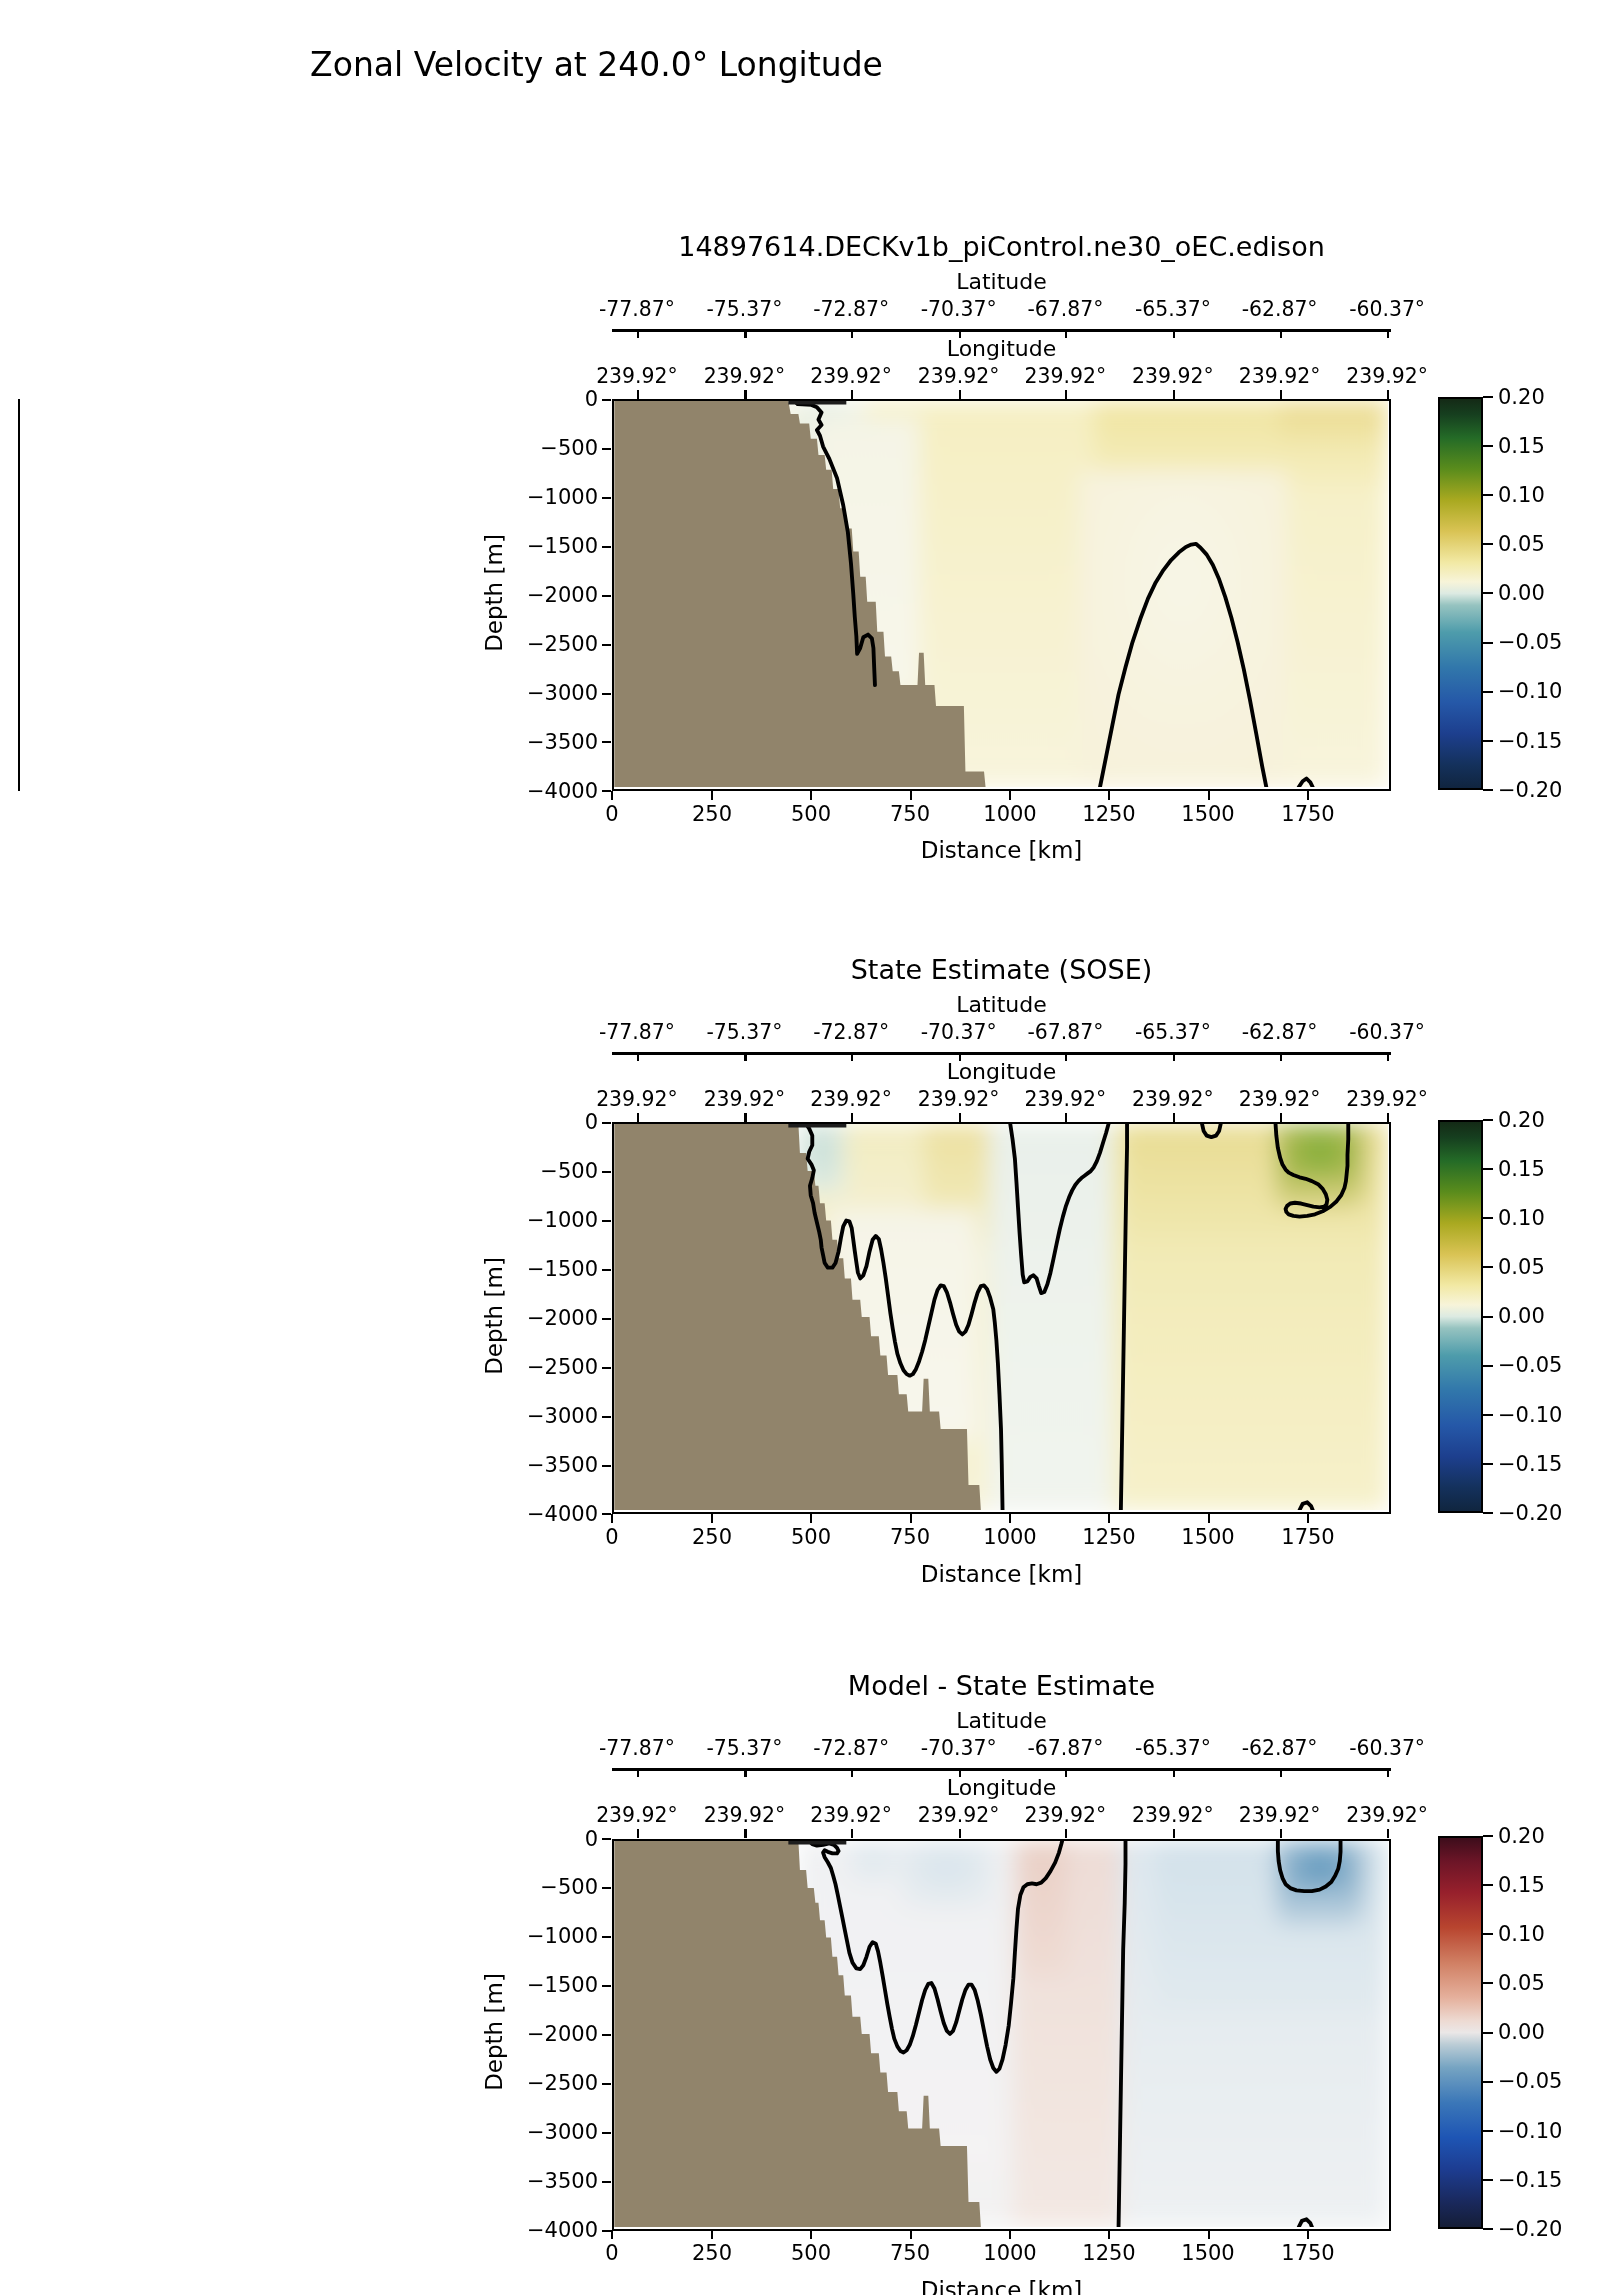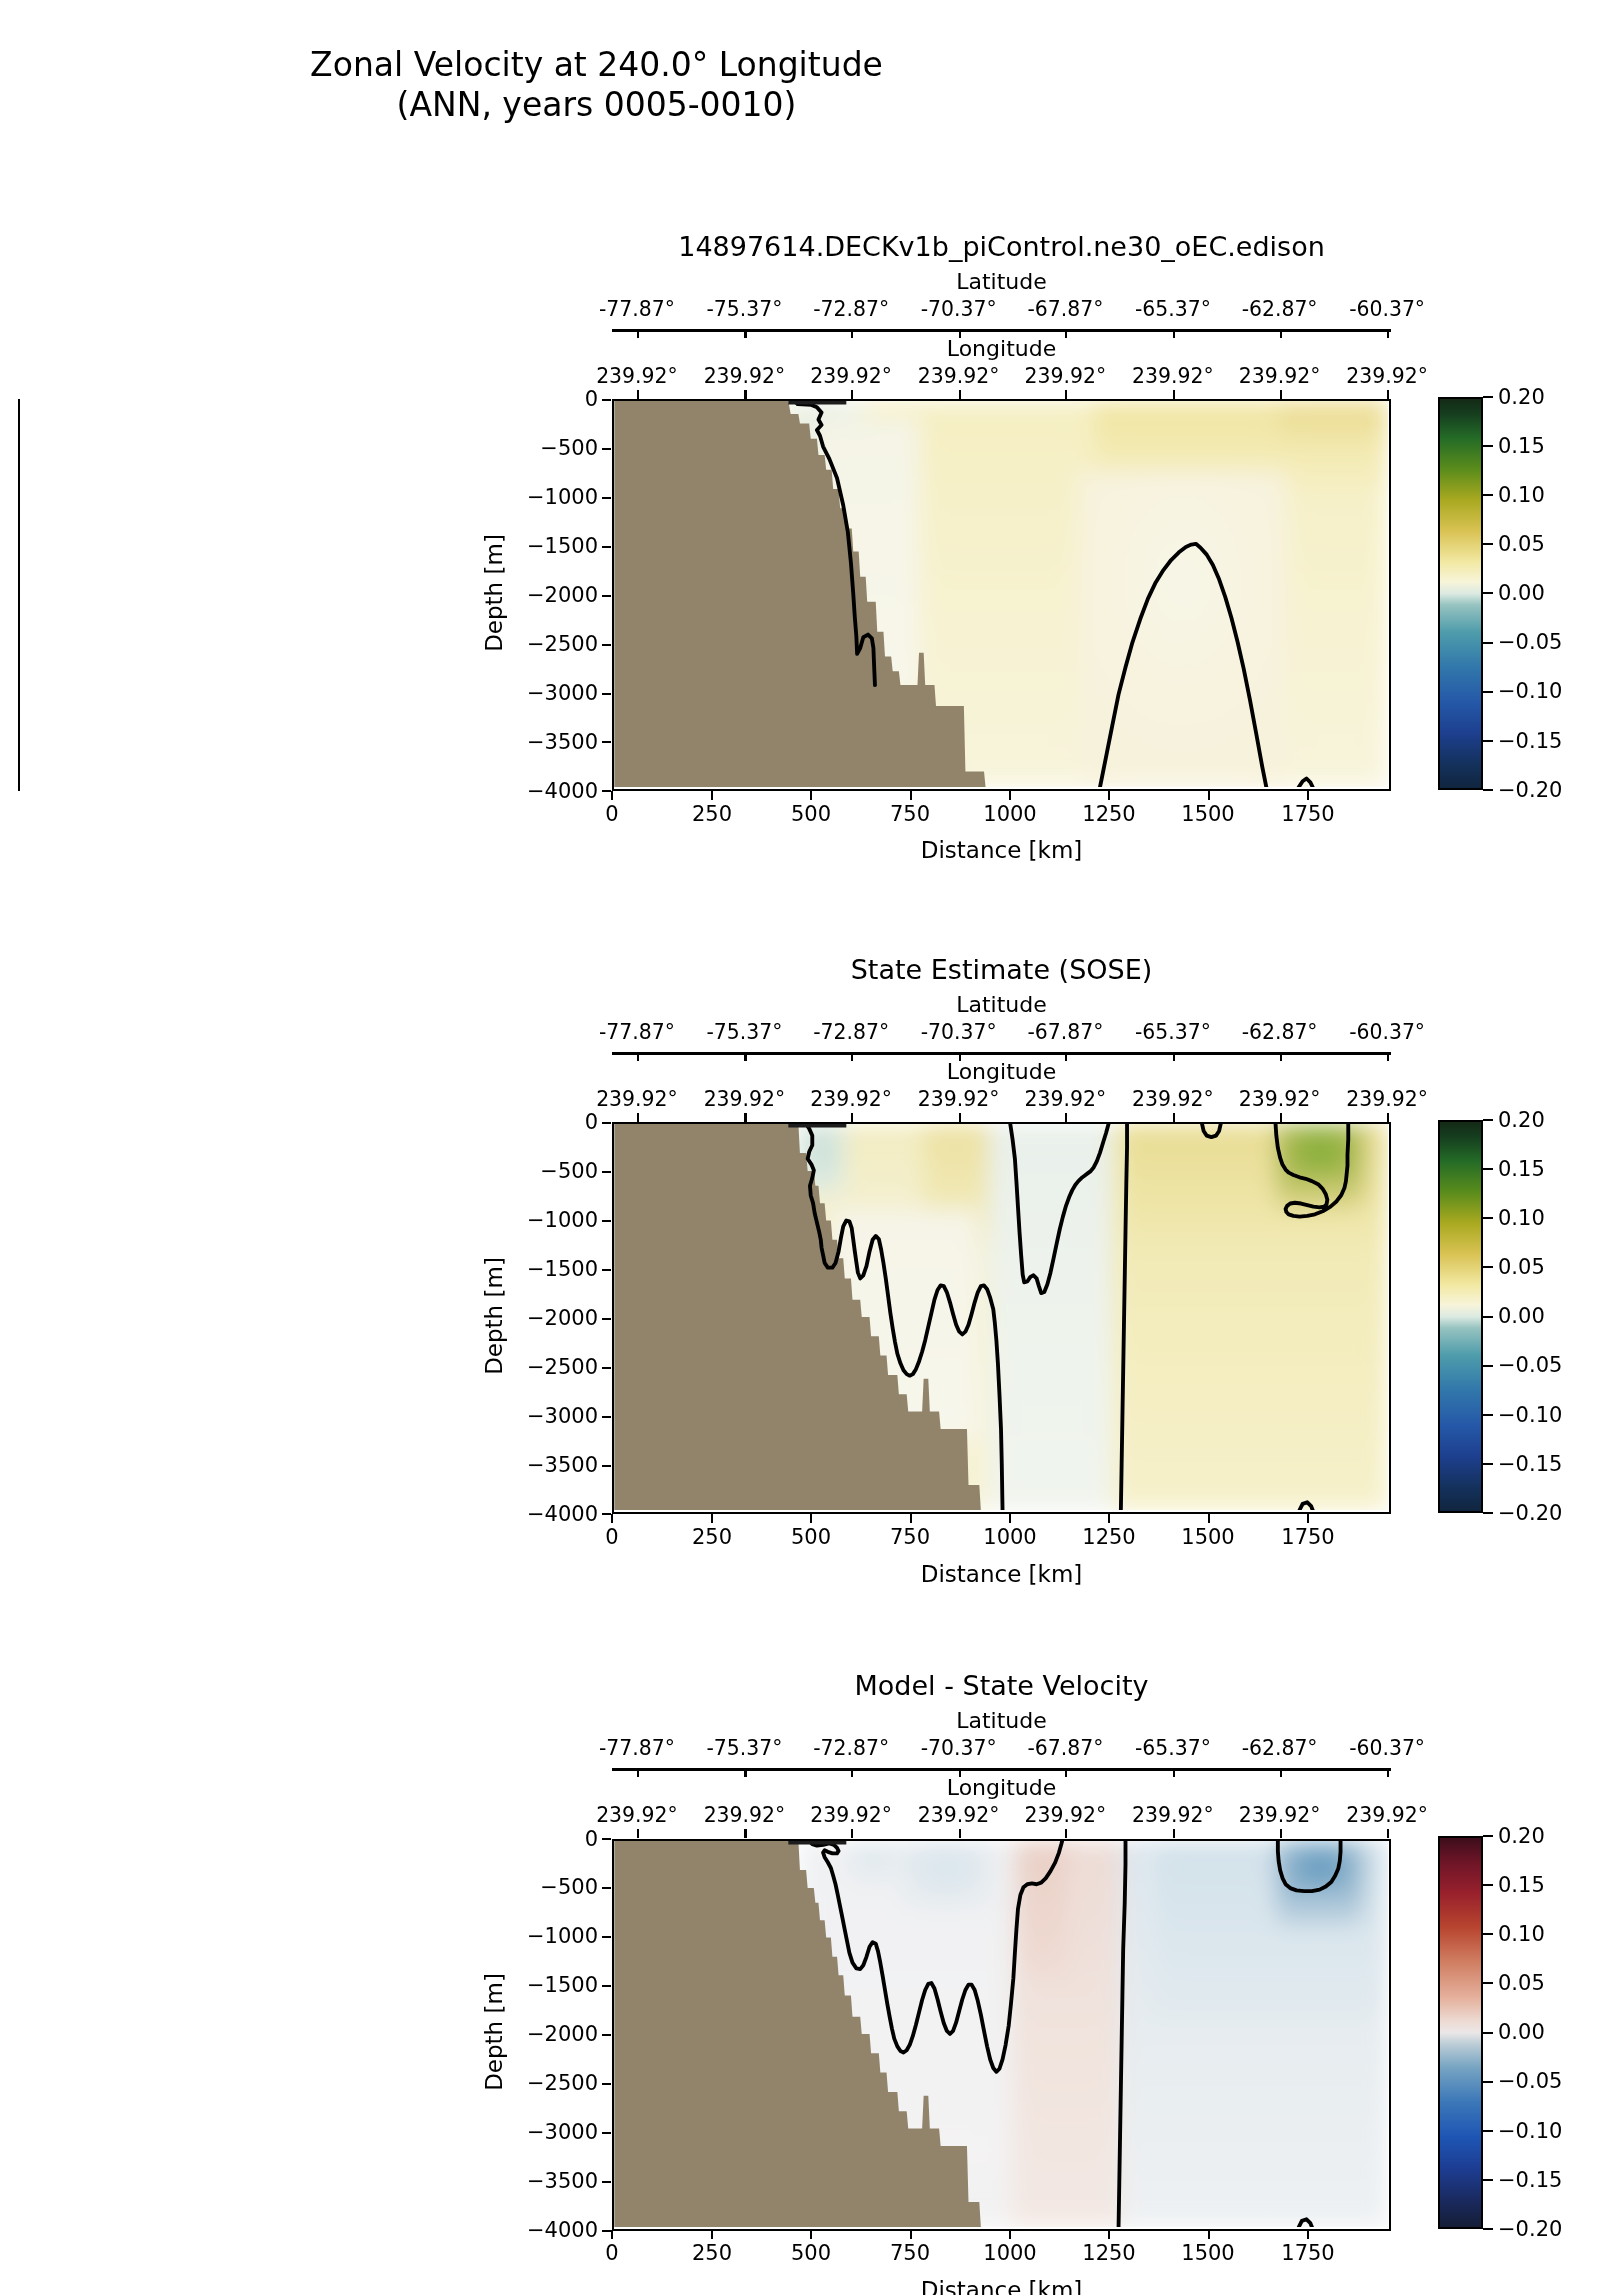--- a/index.html
+++ b/index.html
@@ -152,21 +152,20 @@
     background: #000;
   }
 </style>
 </head>
 <body>
 
 <div id="figure">
 
   <div id="suptitle">
     <span>Zonal Velocity at 240.0° Longitude</span>
-    <span class="l2">(ANN, years 0005-0010)</span>
   </div>
 
   <div id="stray-spine"></div>
 
   <div id="panels-host">
       <div class="panel">
         <div class="panel-title" style="left:612px;top:231px;width:779px;">14897614.DECKv1b_piControl.ne30_oEC.edison</div>
         <div class="sec-axis-label" style="left:612px;top:269px;width:779px;">Latitude</div>
         <div class="tickrow" style="left:612px;top:297px;width:779px;">
           <span class="tk" style="left:3.2%;">-77.87°</span>
@@ -487,21 +486,21 @@
         <div class="cbar-tickmark" style="left:1483px;top:1365px;"></div>
         <div class="cbar-tick" style="left:1498px;top:1365px;">−0.05</div>
         <div class="cbar-tickmark" style="left:1483px;top:1414px;"></div>
         <div class="cbar-tick" style="left:1498px;top:1415px;">−0.10</div>
         <div class="cbar-tickmark" style="left:1483px;top:1463px;"></div>
         <div class="cbar-tick" style="left:1498px;top:1464px;">−0.15</div>
         <div class="cbar-tickmark" style="left:1483px;top:1512px;"></div>
         <div class="cbar-tick" style="left:1498px;top:1513px;">−0.20</div>
       </div>
       <div class="panel">
-        <div class="panel-title" style="left:612px;top:1670px;width:779px;">Model - State Velocity</div>
+        <div class="panel-title" style="left:612px;top:1670px;width:779px;">Model - State Estimate</div>
         <div class="sec-axis-label" style="left:612px;top:1708px;width:779px;">Latitude</div>
         <div class="tickrow" style="left:612px;top:1736px;width:779px;">
           <span class="tk" style="left:3.2%;">-77.87°</span>
           <span class="tk" style="left:17%;">-75.37°</span>
           <span class="tk" style="left:30.7%;">-72.87°</span>
           <span class="tk" style="left:44.5%;">-70.37°</span>
           <span class="tk" style="left:58.2%;">-67.87°</span>
           <span class="tk" style="left:72%;">-65.37°</span>
           <span class="tk" style="left:85.7%;">-62.87°</span>
           <span class="tk" style="left:99.5%;">-60.37°</span>

